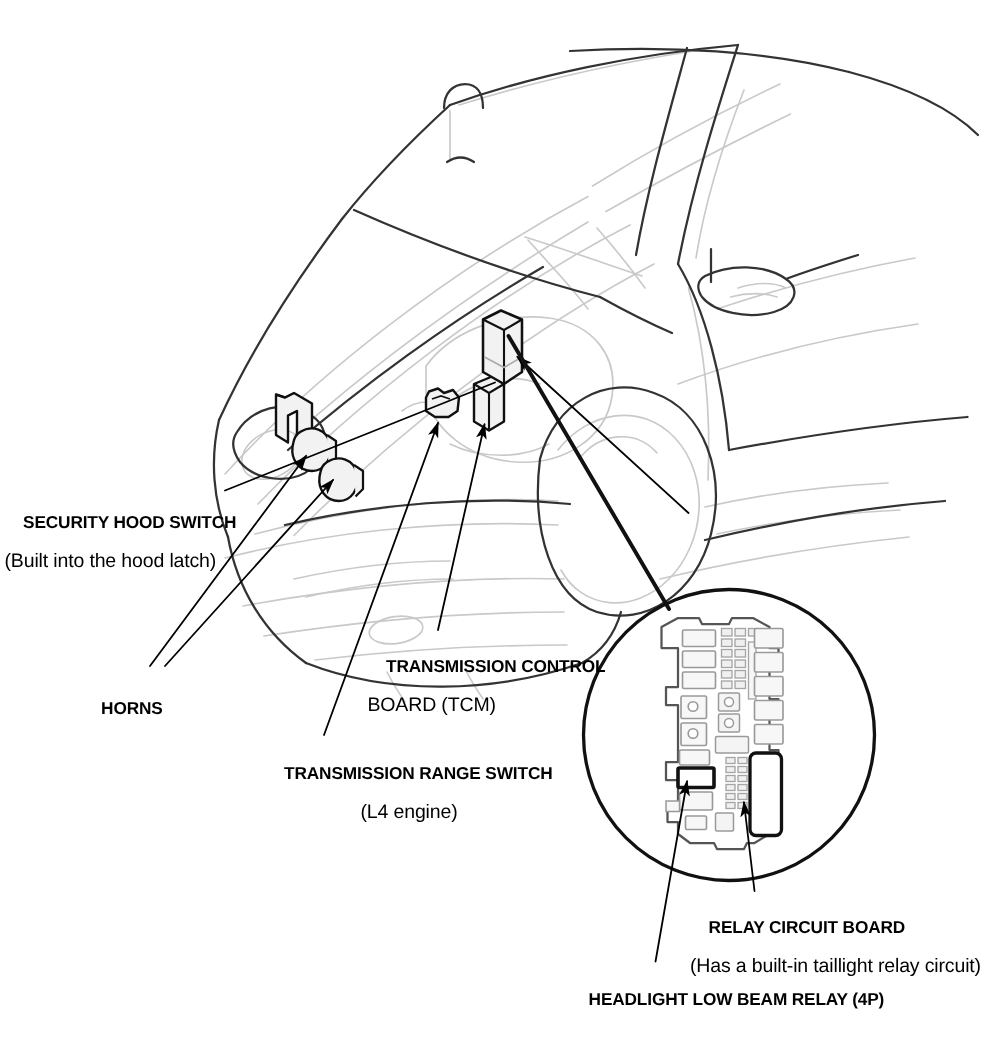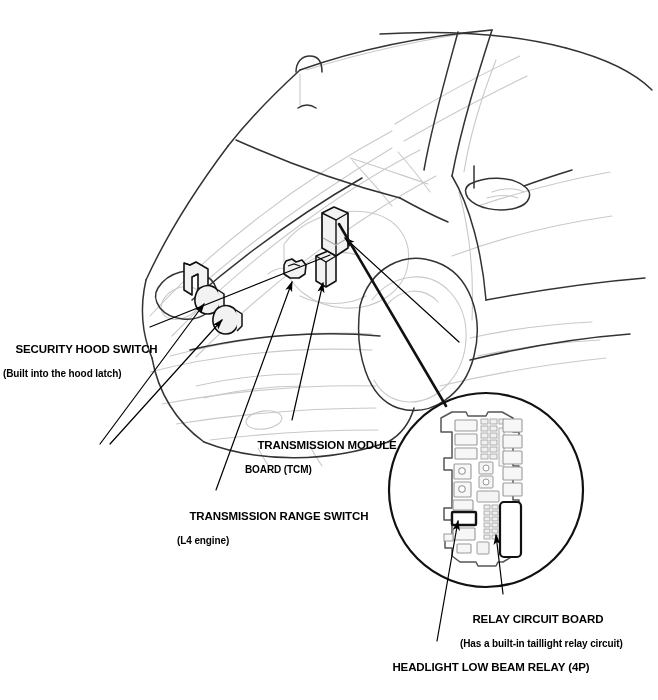--- a/index.html
+++ b/index.html
@@ -17,22 +17,22 @@
     position:absolute;
     font-family:"Liberation Sans", sans-serif;
     font-weight:bold;
     font-size:11.5px;
     line-height:12.8px;
     color:#000000;
     white-space:pre;
     letter-spacing:-0.1px;
   }
   .lbl .sub{
-    font-weight:bold;
-    font-size:10px;
+    font-weight:normal;
+    font-size:13px;
     display:block;
   }
 </style>
 </head>
 <body>
 
 <div id="stage">
 
   <svg id="art" viewBox="0 0 658 700" xmlns="http://www.w3.org/2000/svg">
 
@@ -318,27 +318,30 @@
 
       <path d="M437 641 L458 521" stroke-width="1.2" marker-end="url(#ah)"></path>
     </g>
   </svg>
 
   <div class="lbl" style="left:3px;  top:330px;">
     <span>SECURITY HOOD SWITCH</span>
     <span class="sub">(Built into the hood latch)</span>
   </div>
 
+  <div class="lbl" style="left:55px; top:454px;">
+    <span>HORNS</span>
+  </div>
 
   <div class="lbl" style="left:245px; top:426px;">
-    <span>TRANSMISSION MODULE</span>
+    <span>TRANSMISSION CONTROL</span>
     <span class="sub">BOARD (TCM)</span>
   </div>
 
-  <div class="lbl" style="left:177px; top:497px;">
+  <div class="lbl" style="left:177px; top:497px;text-align:center;">
     <span>TRANSMISSION RANGE SWITCH</span>
     <span class="sub">(L4 engine)</span>
   </div>
 
 
   <div class="lbl" style="left:460px; top:600px;">
     <span>RELAY CIRCUIT BOARD</span>
     <span class="sub">(Has a built-in taillight relay circuit)</span>
   </div>
 

